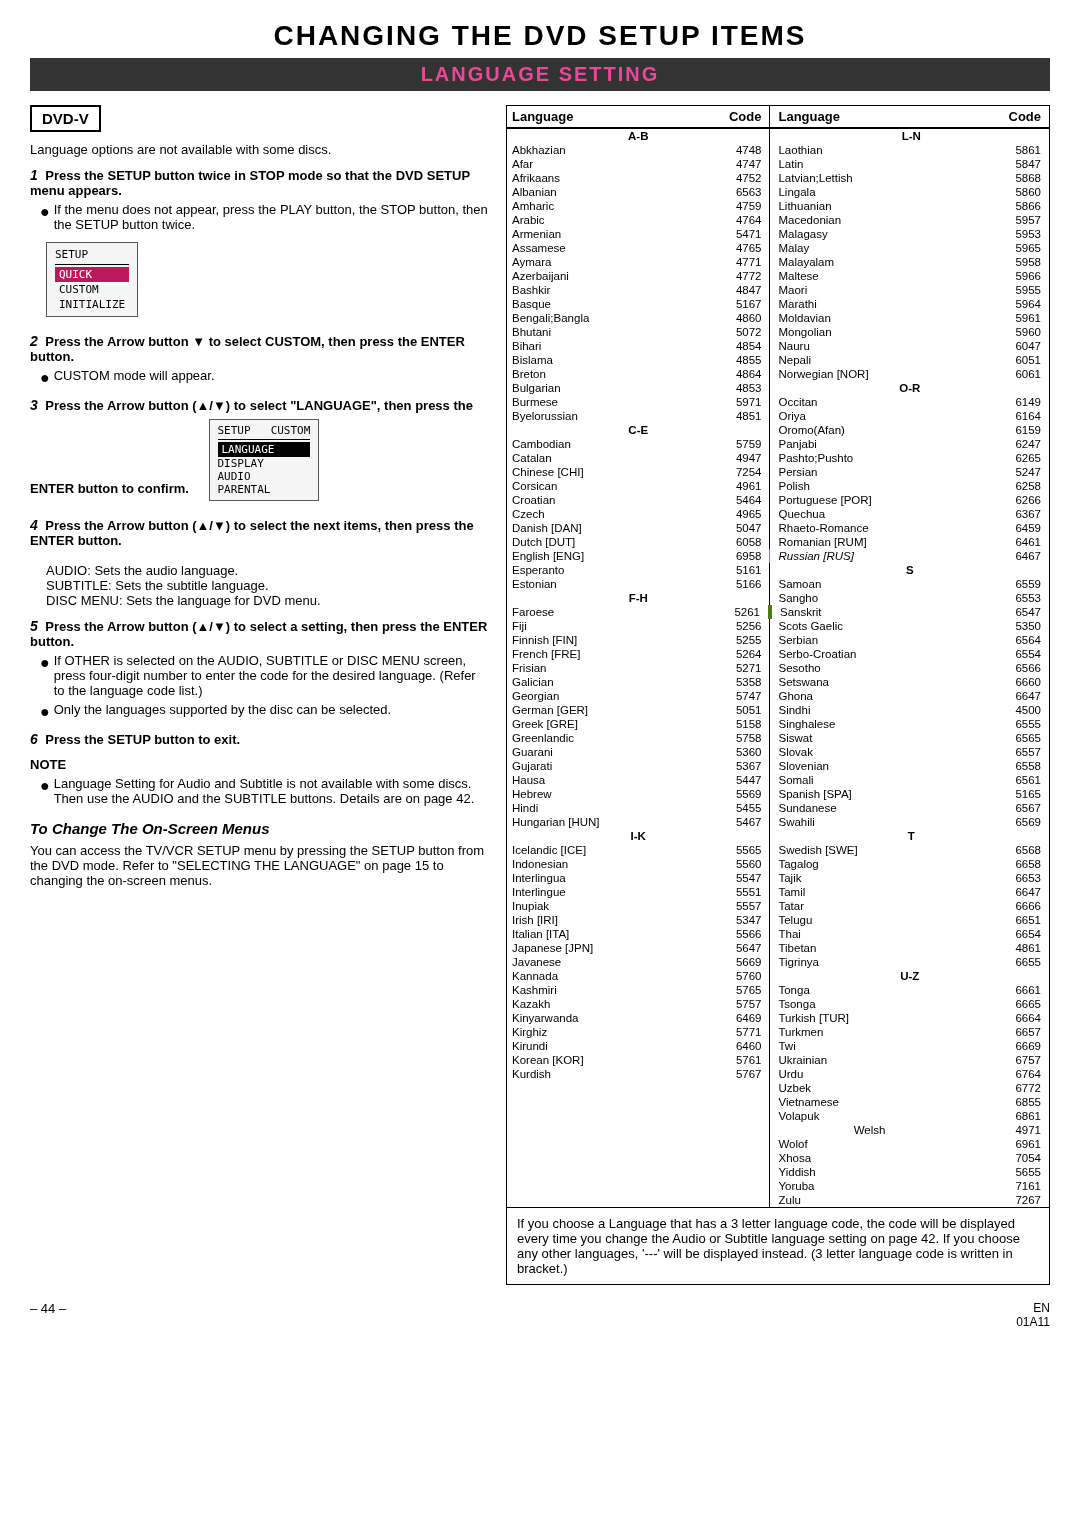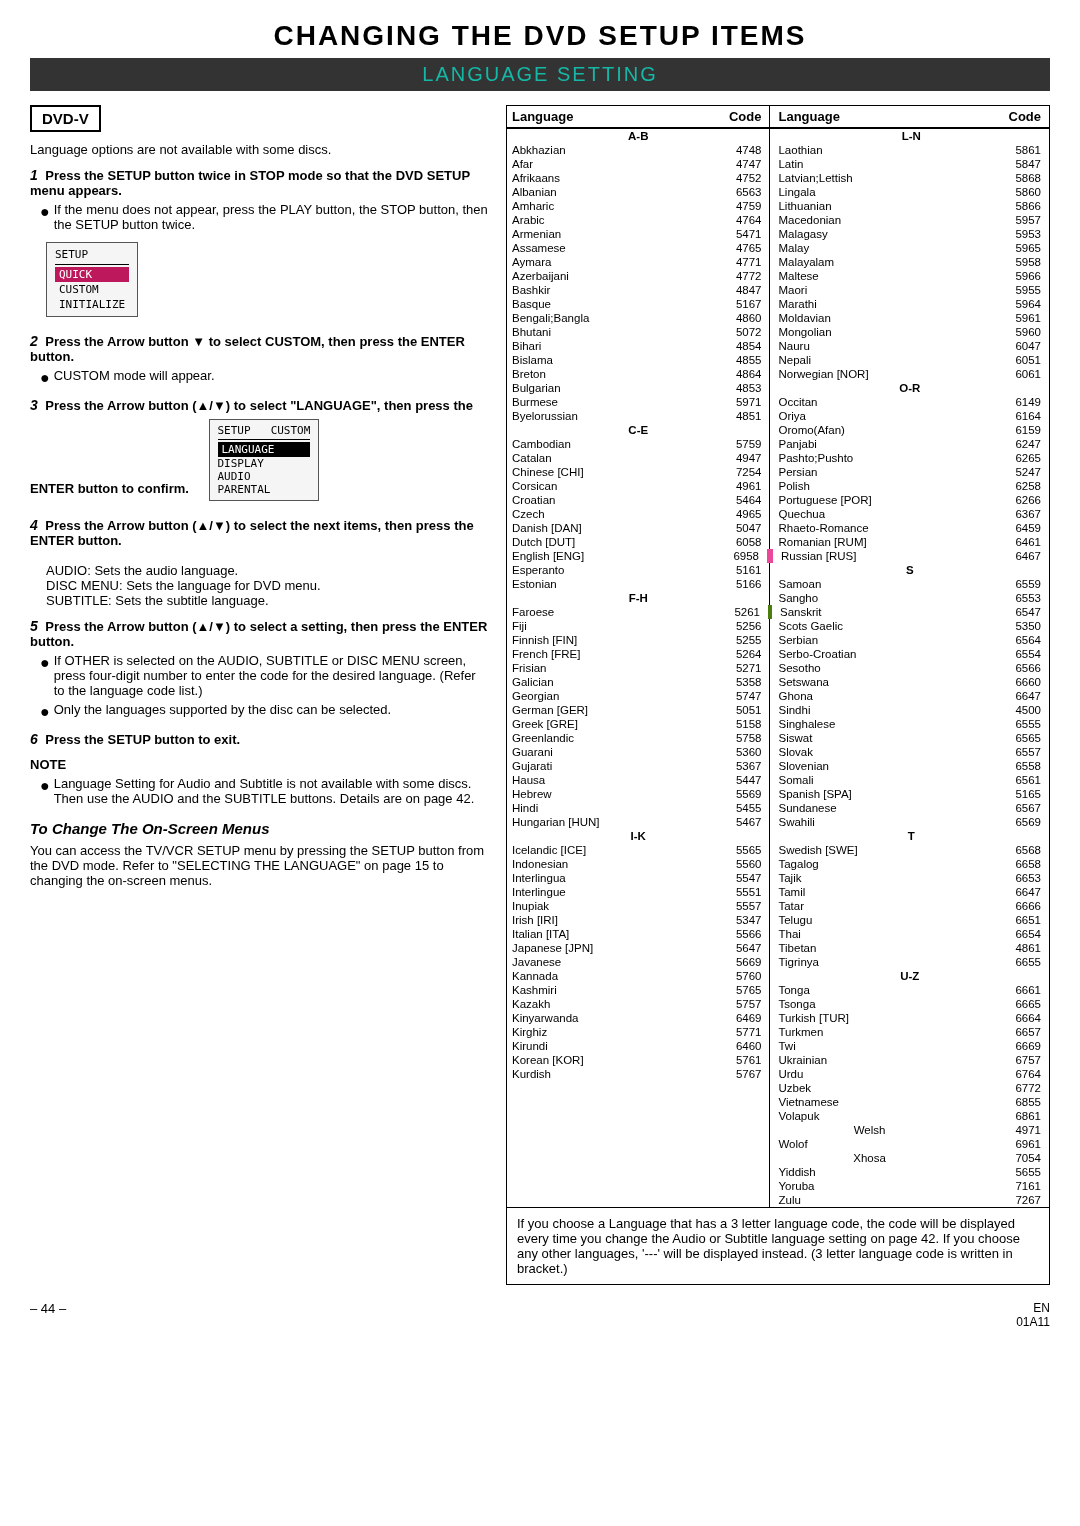--- a/index.html
+++ b/index.html
@@ -21,23 +21,23 @@
       text-align: center;
       font-size: 28px;
       font-weight: bold;
       letter-spacing: 2px;
       margin-bottom: 6px;
       font-family: Arial, sans-serif;
     }
     .section-title {
       text-align: center;
       font-size: 20px;
-      font-weight: normal;
+      font-weight: bold;
       background: #333;
-      color: #14b8a6;
+      color: #ec4899;
       padding: 5px 0;
       letter-spacing: 2px;
       margin-bottom: 14px;
     }
     .content-area {
       display: flex;
       gap: 16px;
     }
     .left-col {
       width: 460px;
@@ -243,22 +243,22 @@
           <div>AUDIO</div>
           <div>PARENTAL</div>
         </div>
       </div>
 
       
       <div class="step">
         <span class="step-num">4&nbsp;</span>
         <span class="step-text">Press the Arrow button (▲/▼) to select the next items, then press the ENTER button.</span>
         <div style="margin-left:16px; margin-top:15px; font-size:13px;">AUDIO: Sets the audio language.</div>
+        <div style="margin-left:16px; font-size:13px;">SUBTITLE: Sets the subtitle language.</div>
         <div style="margin-left:16px; font-size:13px;">DISC MENU: Sets the language for DVD menu.</div>
-        <div style="margin-left:16px; font-size:13px;">SUBTITLE: Sets the subtitle language.</div>
       </div>
 
       
       <div class="step">
         <span class="step-num">5&nbsp;</span>
         <span class="step-text">Press the Arrow button (▲/▼) to select a setting, then press the ENTER button.</span>
         <div class="bullet" style="margin-top:4px; margin-left:10px;">
           <span class="bullet-dot">●</span>
           <span>If OTHER is selected on the AUDIO, SUBTITLE or DISC MENU screen, press four-digit number to enter the code for the desired language. (Refer to the language code list.)</span>
         </div>
@@ -472,21 +472,21 @@
     </tr>
               <tr>
       <td>Dutch [DUT]</td>
       <td class="code">6058</td>
       <td style="border-left:1px solid #000; padding-left:8px;">Romanian [RUM]</td>
       <td class="code">6461</td>
     </tr>
               <tr>
       <td>English [ENG]</td>
       <td class="code">6958</td>
-      <td style="border-left:6px solid #ec4899; padding-left:8px;">Russian [RUS]</td>
+      <td style="border-left:1px solid #ec4899; padding-left:8px;font-style:italic;">Russian [RUS]</td>
       <td class="code">6467</td>
     </tr>
               <tr>
       <td>Esperanto</td>
       <td class="code">5161</td>
       <td colspan="2" class="table-section-label" style="border-left:1px solid #000;">S</td>
     </tr>
               <tr>
       <td>Estonian</td>
       <td class="code">5166</td>
@@ -725,21 +725,21 @@
     </tr>
               <tr>
       <td></td>
       <td class="code"></td>
       <td style="border-left:1px solid #000; padding-left:8px;">Wolof</td>
       <td class="code">6961</td>
     </tr>
               <tr>
       <td></td>
       <td class="code"></td>
-      <td style="border-left:1px solid #000; padding-left:8px;text-align:center;">Xhosa</td>
+      <td style="border-left:1px solid #000; padding-left:8px;">Xhosa</td>
       <td class="code">7054</td>
     </tr>
               <tr>
       <td></td>
       <td class="code"></td>
       <td style="border-left:1px solid #000; padding-left:8px;">Yiddish</td>
       <td class="code">5655</td>
     </tr>
               <tr>
       <td></td>

